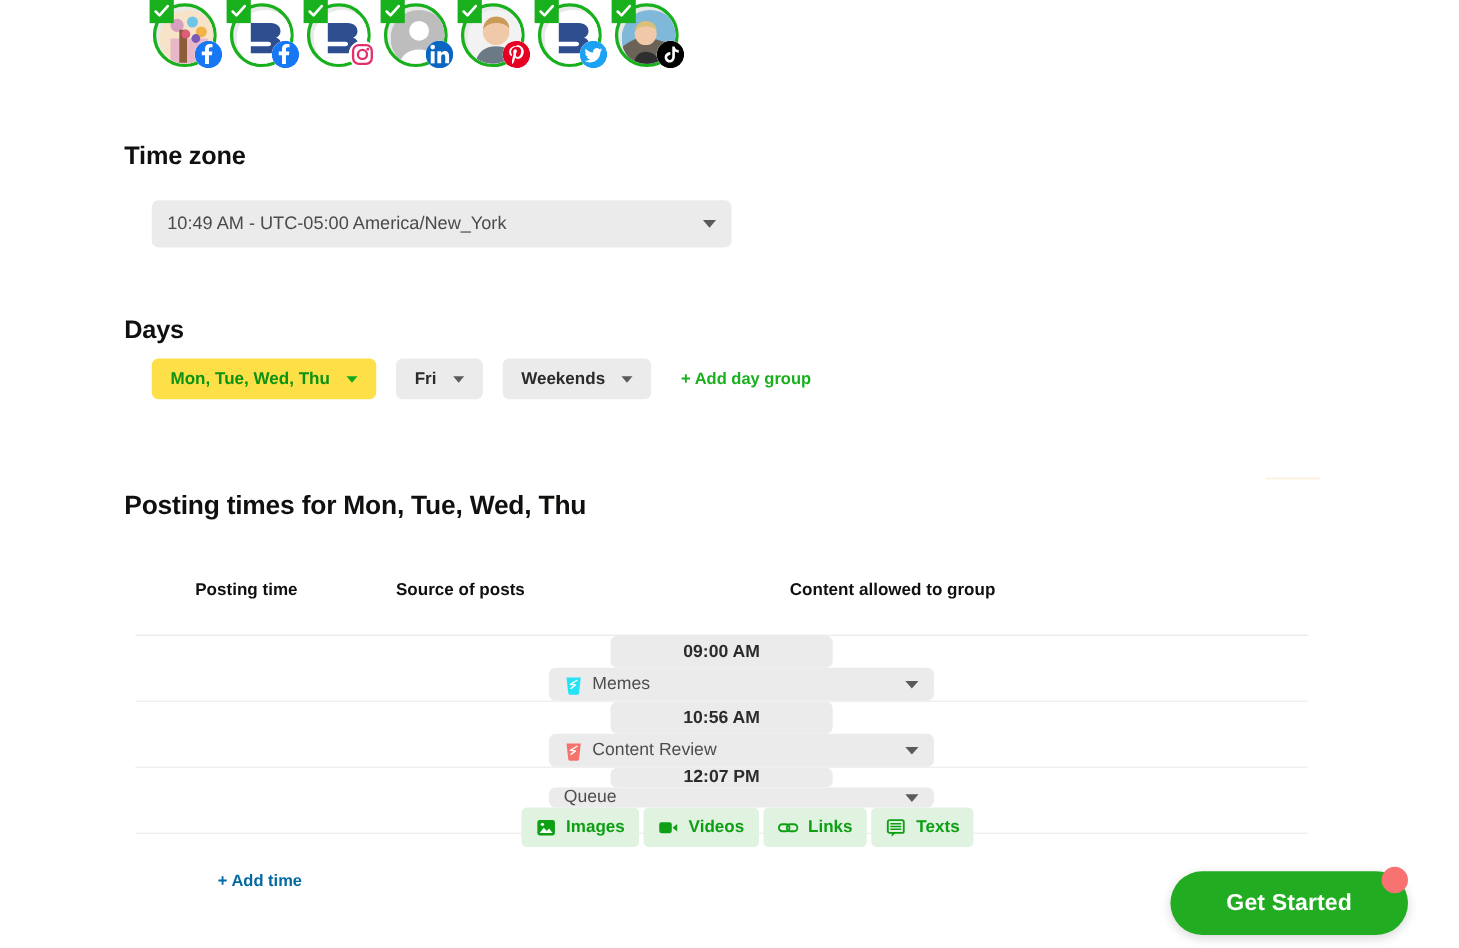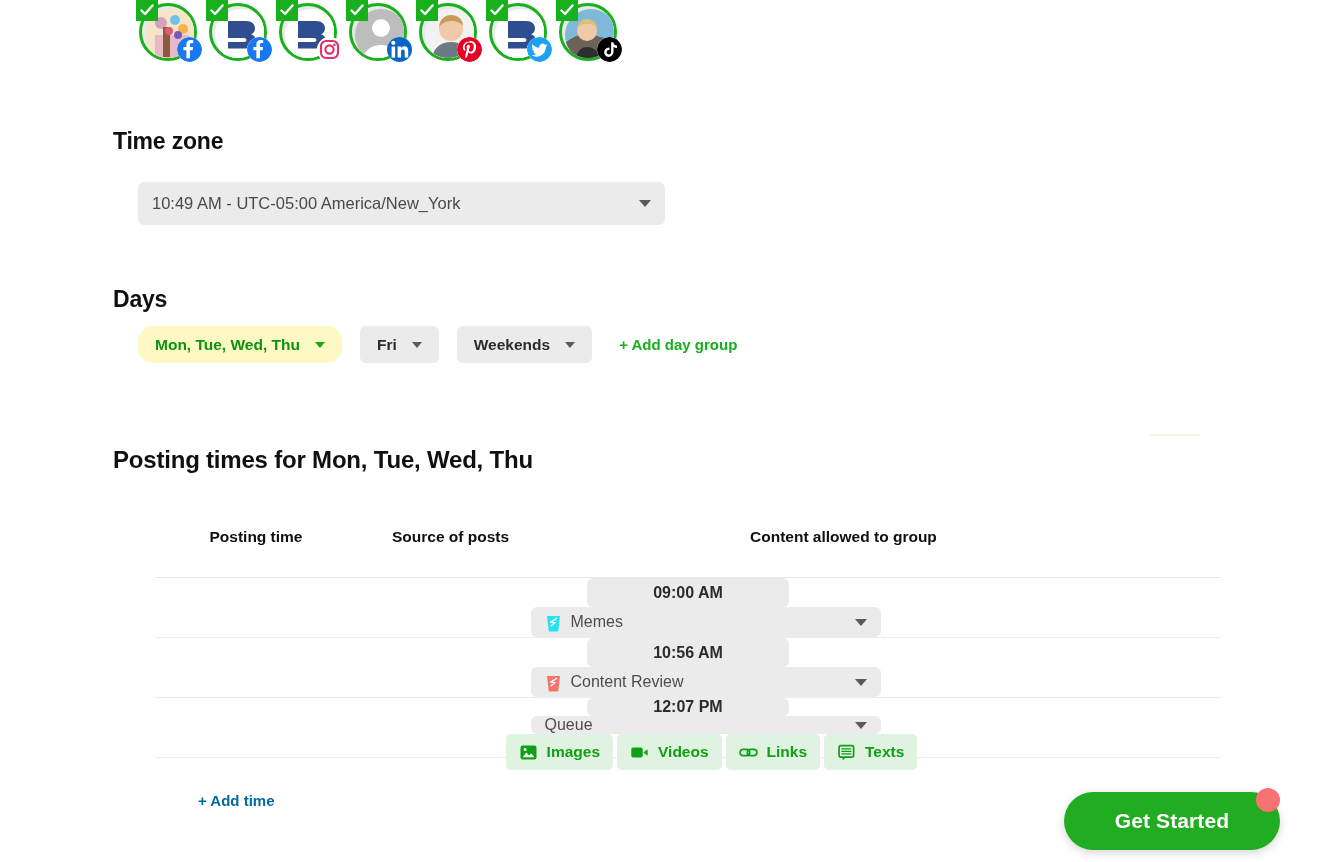--- a/index.html
+++ b/index.html
@@ -121,23 +121,22 @@
     justify-content: center;
     gap: 15px;
     padding: 0 17px;
     cursor: pointer;
     font-size: 15.5px;
     font-weight: bold;
     color: #2b2b2b;
     white-space: nowrap;
   }
   .day-chip.active {
-    background: #fef9c3;
+    background: #fde047;
     color: #0d9212;
-    border-radius: 15px;
   }
   .day-chip .caret {
     margin-left: 0;
     border-top-width: 6px;
     border-left-width: 5.5px;
     border-right-width: 5.5px;
   }
   .chip-gap { width: 18px; }
   .link-green {
     font-size: 15px;
@@ -151,21 +150,21 @@
   .faint-line {
     position: absolute;
     left: 1150px; top: 434px;
     width: 50px; height: 2px;
     background: #fdf3e2;
   }
 
   
   .ptable {
     position: absolute;
-    left: 155px; top: 528px;
+    left: 123px; top: 528px;
     width: 1066px;
   }
   .thead {
     display: flex;
     height: 50px;
     align-items: flex-start;
     border-bottom: 1px solid #e8e8e8;
   }
   .th {
     font-size: 15.5px;

